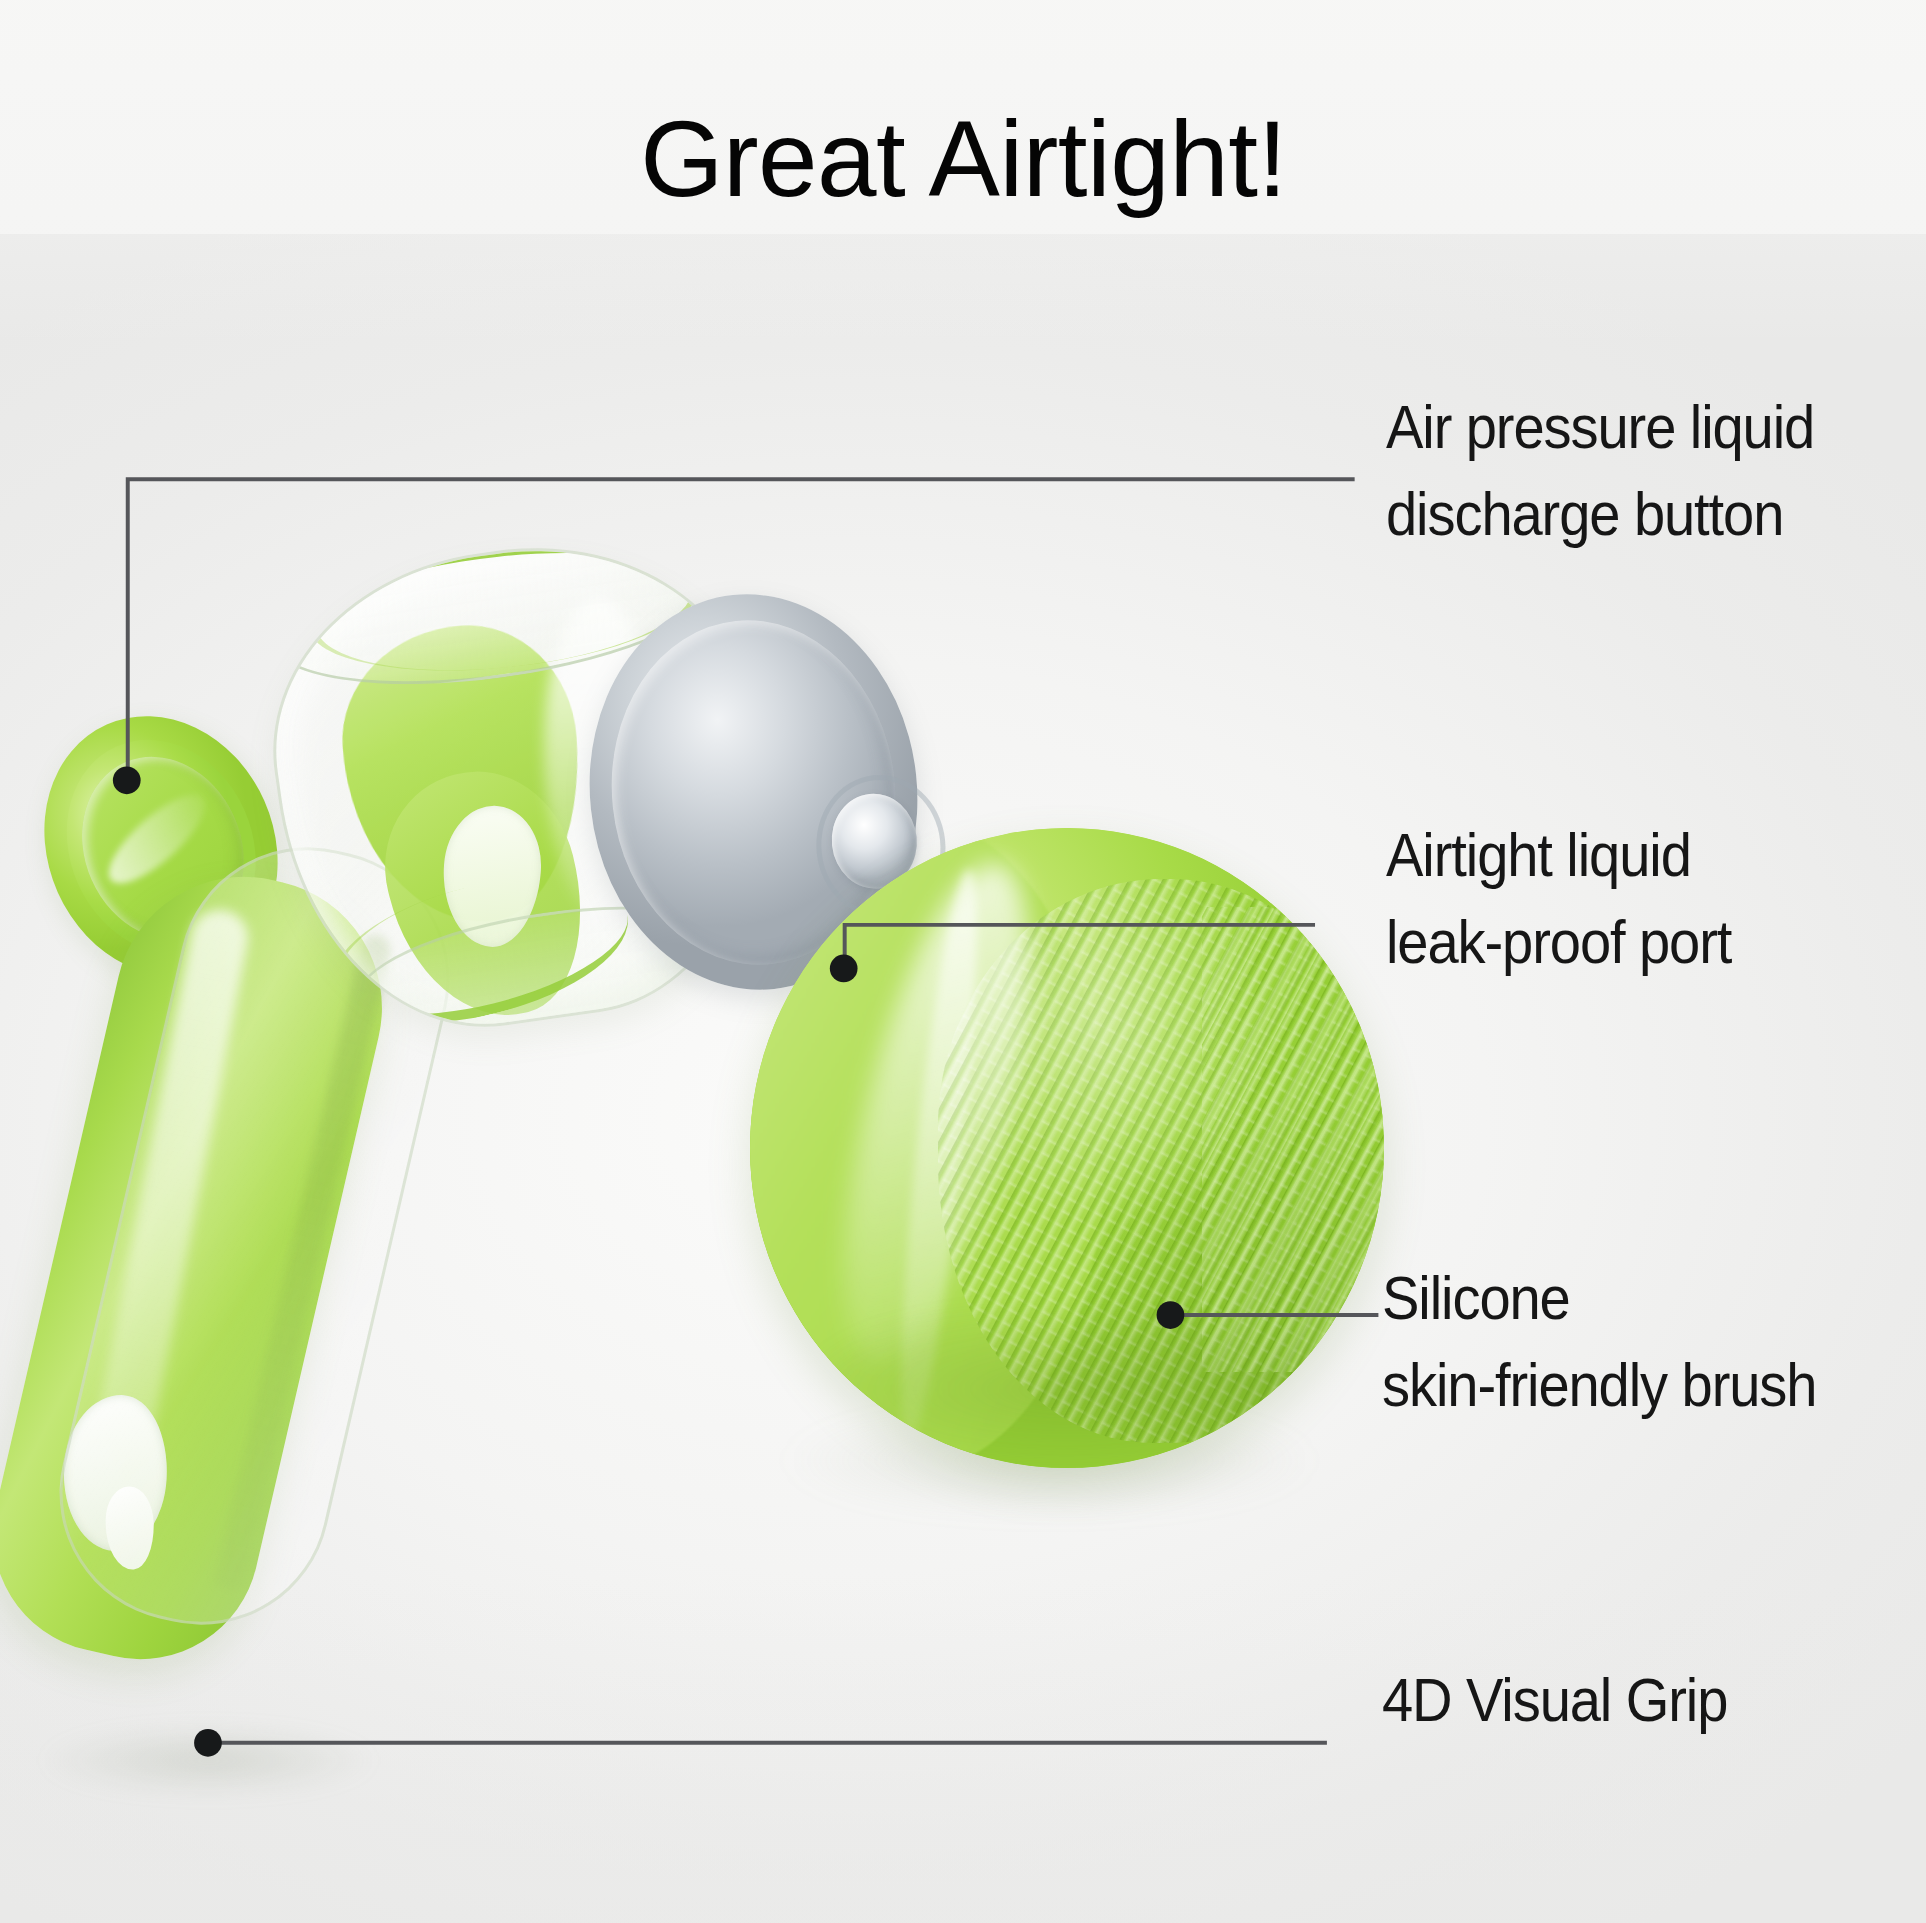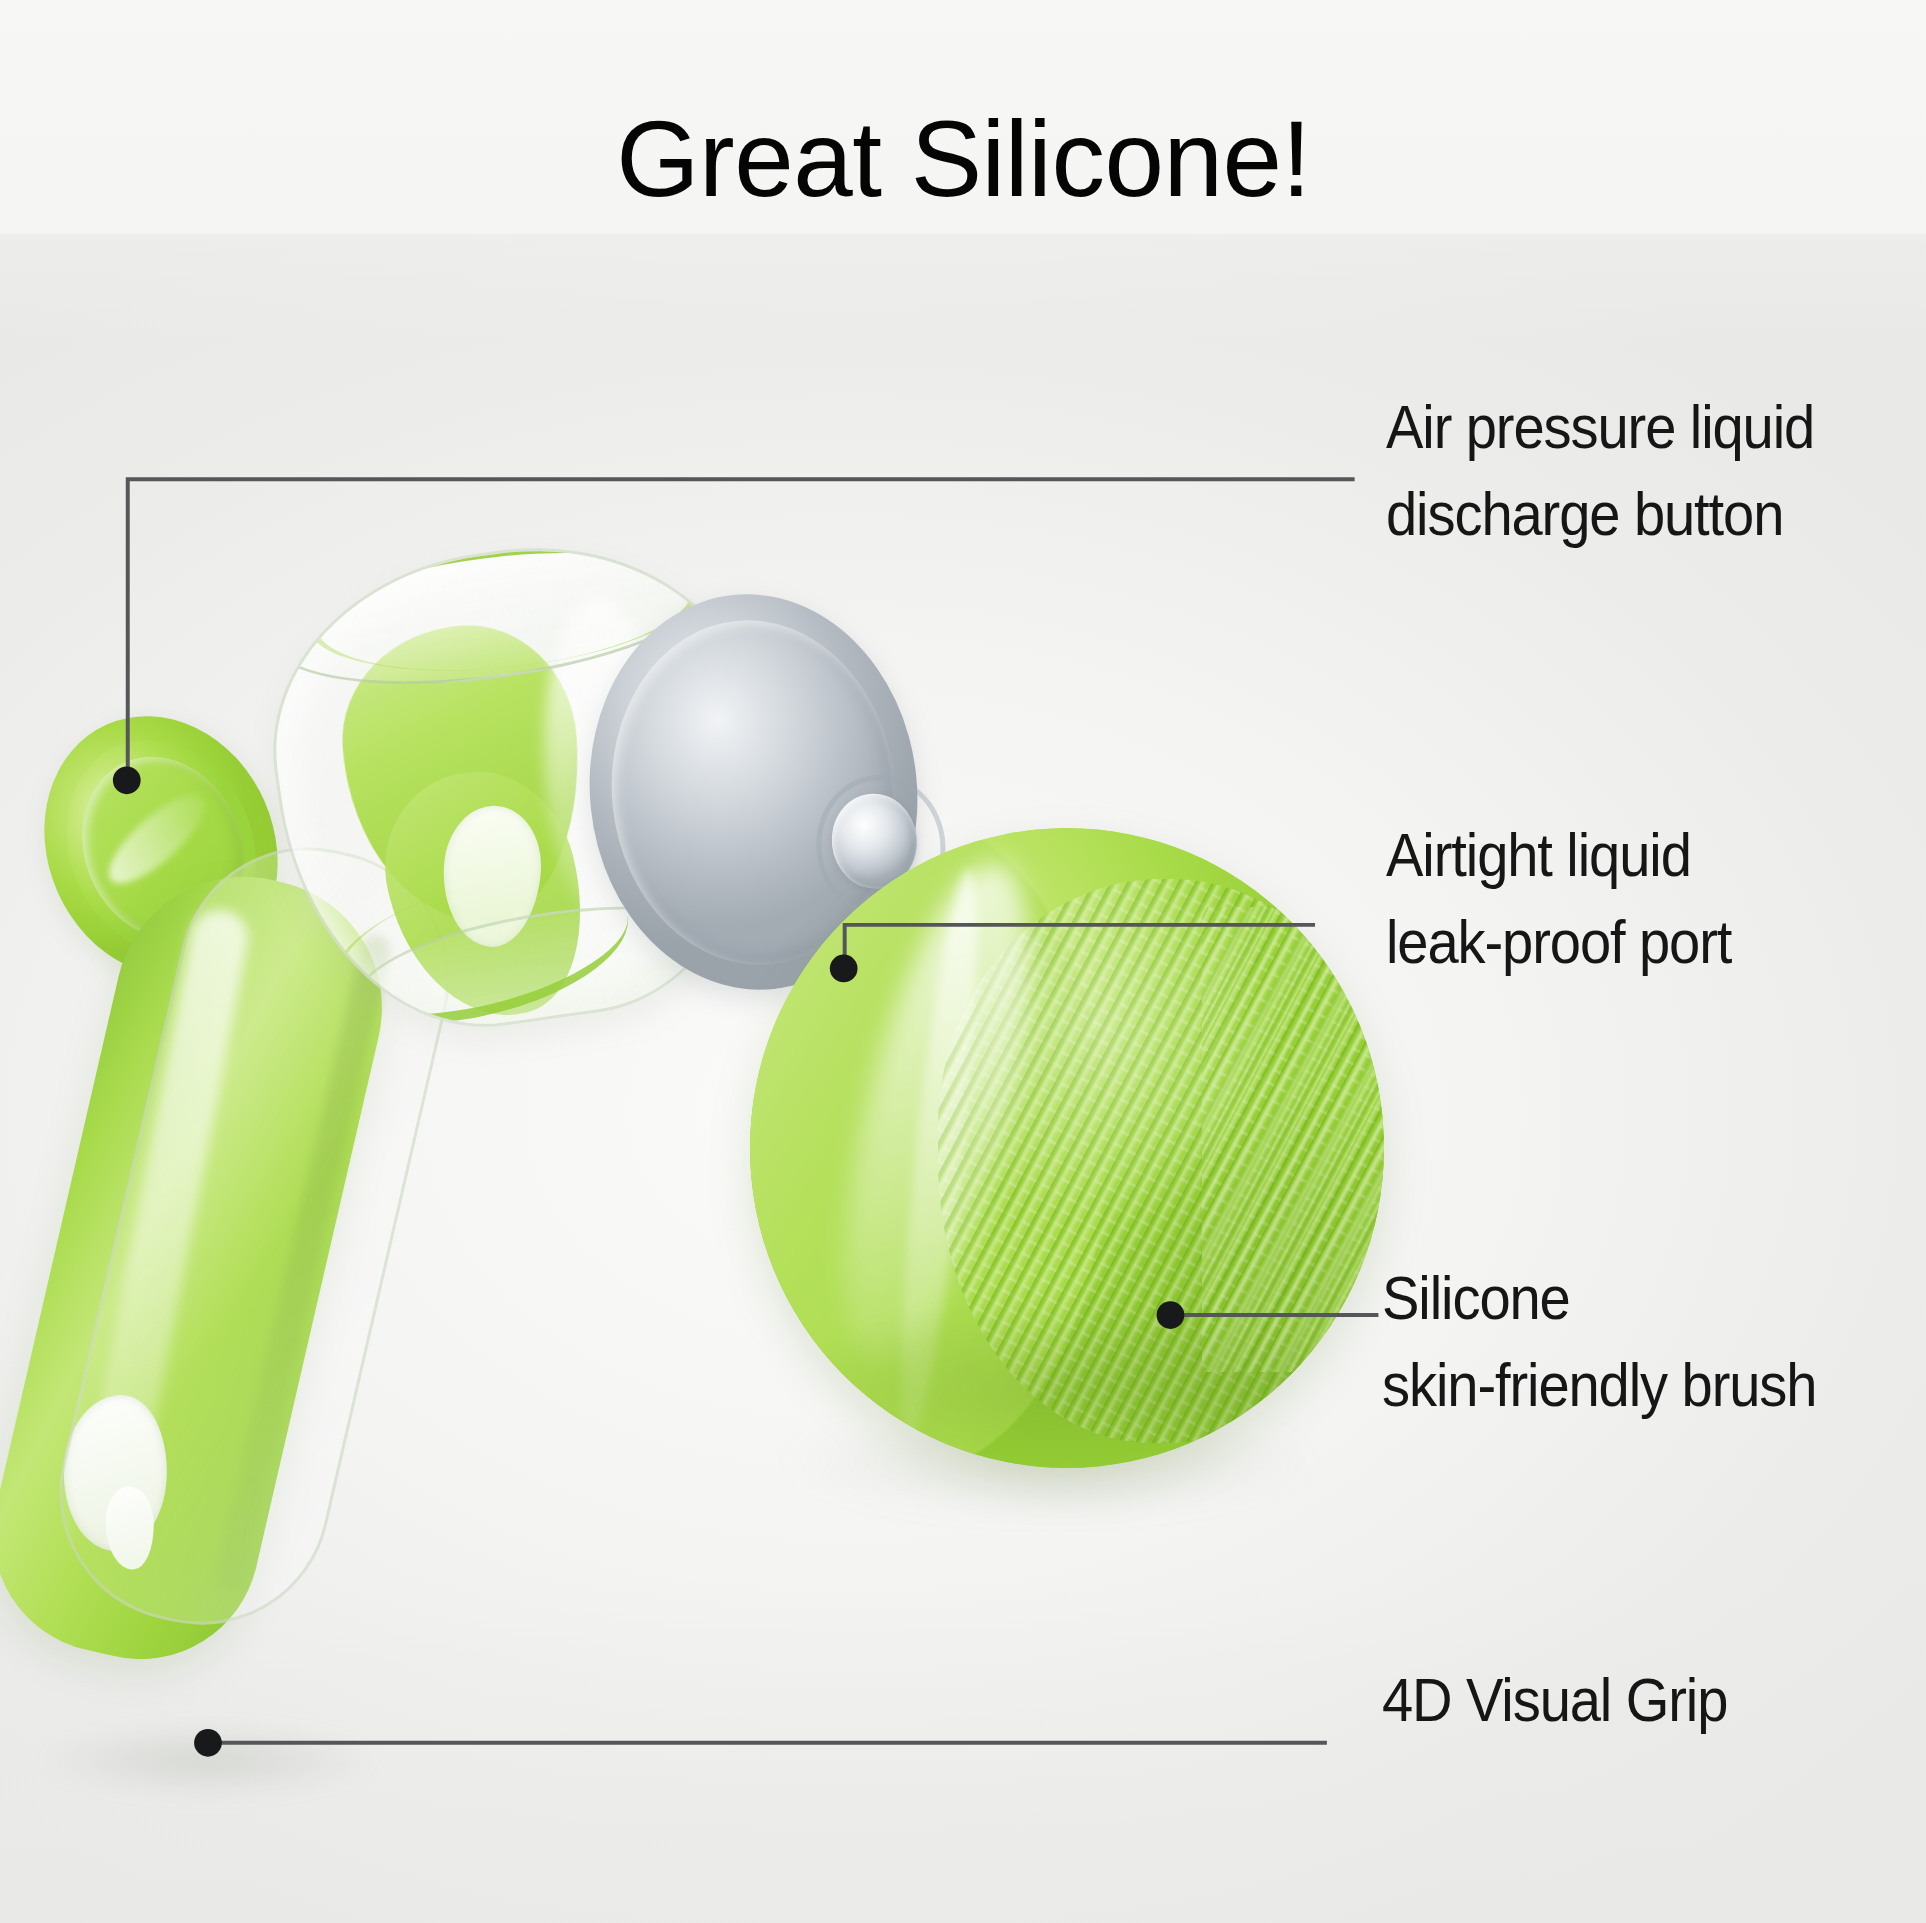--- a/index.html
+++ b/index.html
@@ -520,21 +520,21 @@
     <g>
       <path class="leader-path" d="M 1182 1328 L 1392 1328"></path>
       <circle class="leader-dot" r="14" cx="1182" cy="1328"></circle>
     </g>
     <g>
       <path class="leader-path" d="M 210 1760 L 1340 1760"></path>
       <circle class="leader-dot" r="14" cx="210" cy="1760"></circle>
     </g>
   </svg>
 
-  <div class="title">Great Silicone!</div>
+  <div class="title">Great Airtight!</div>
 
   <div class="label" id="label-1">Air pressure liquid
 discharge button</div>
 
   <div class="label" id="label-2">Airtight liquid
 leak-proof port</div>
 
   <div class="label" id="label-3">Silicone
 skin-friendly brush</div>
 

